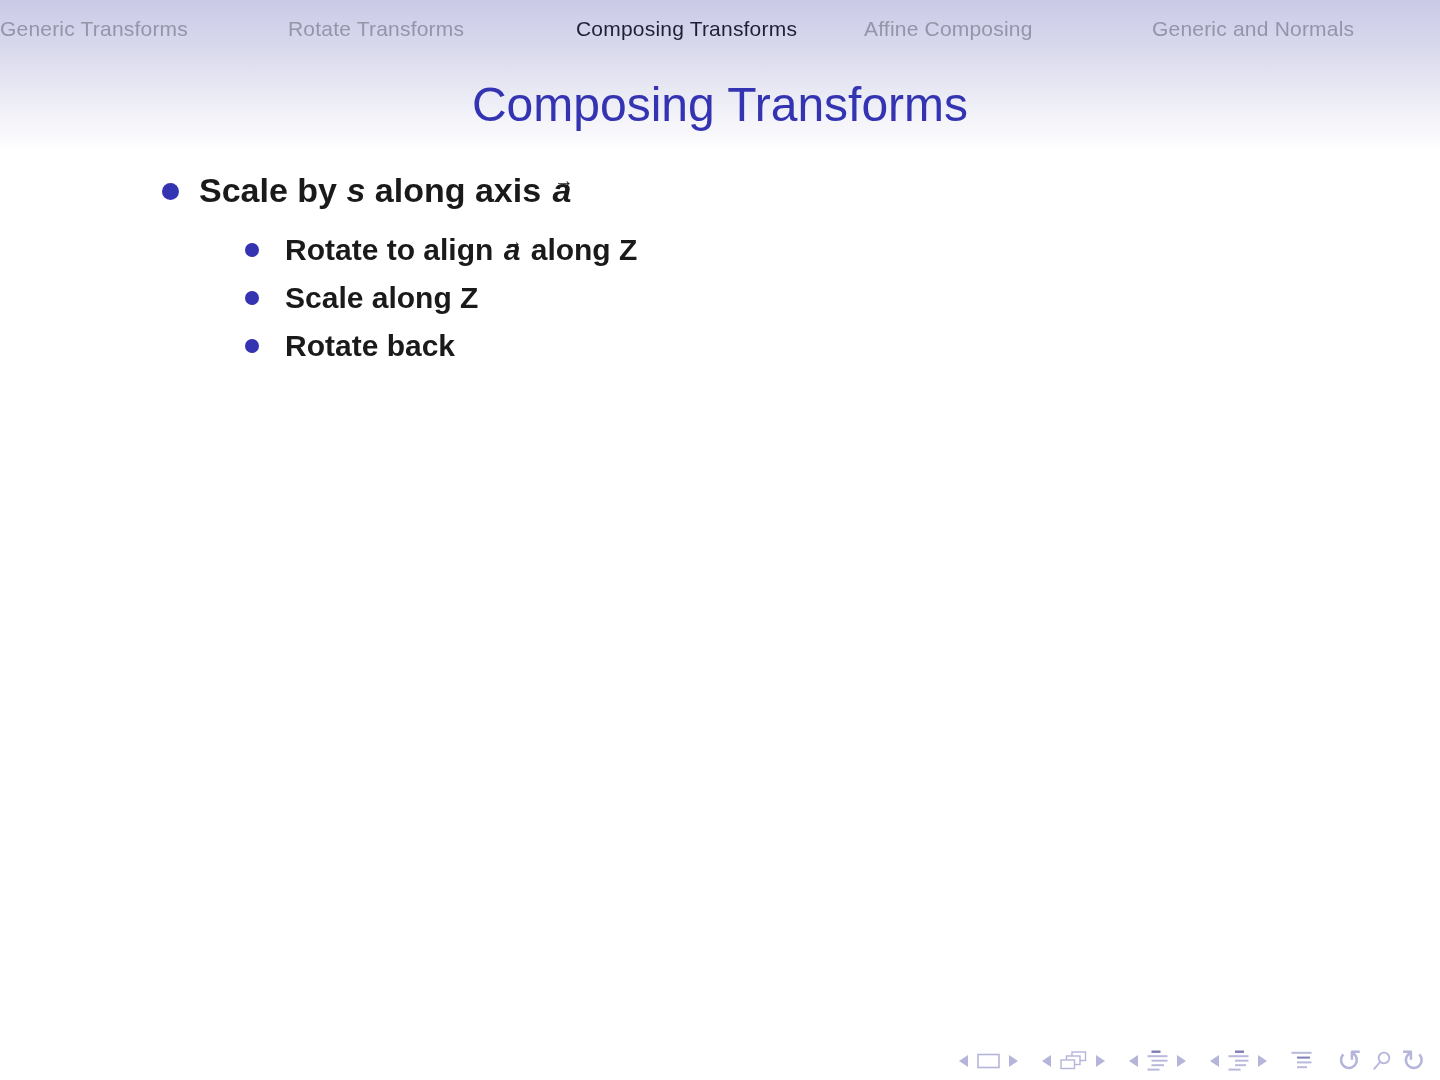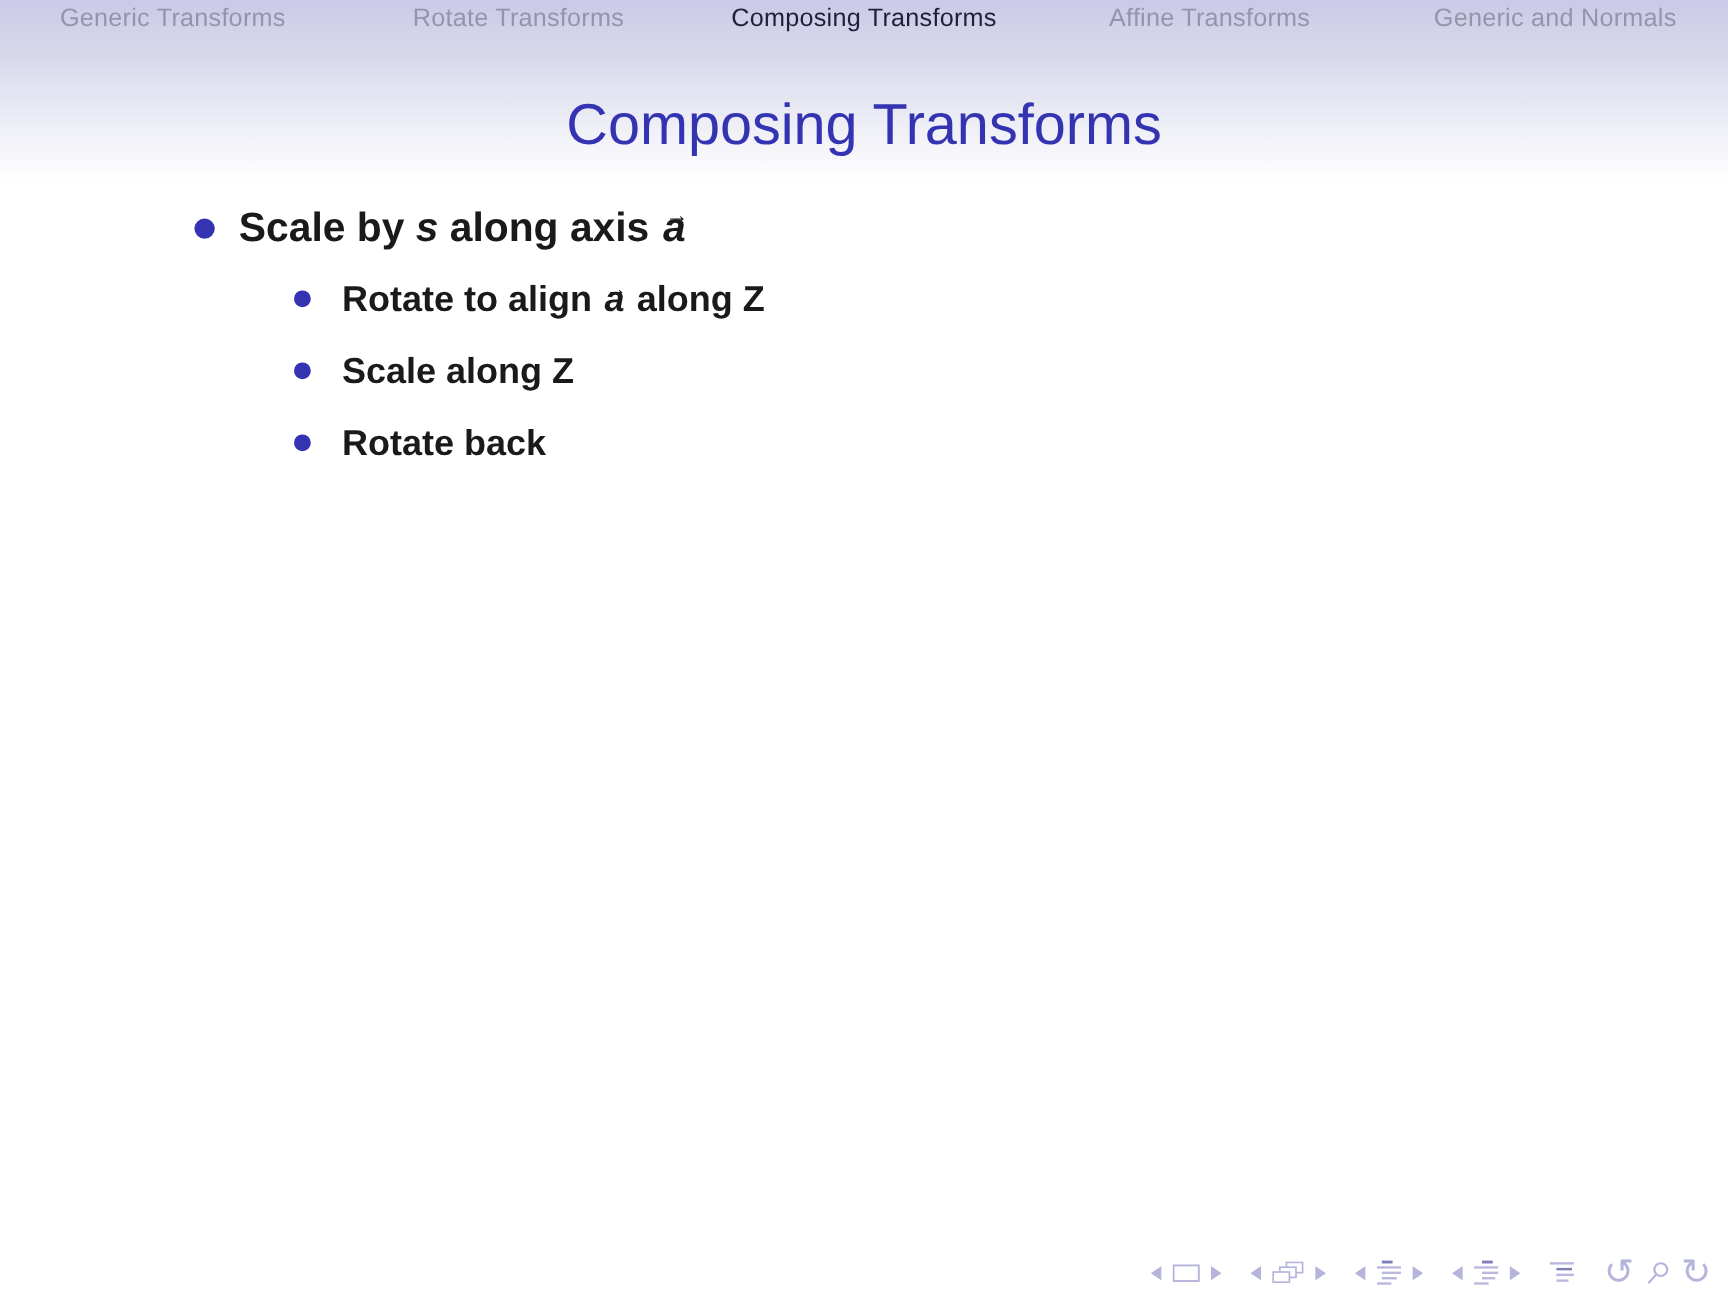--- a/index.html
+++ b/index.html
@@ -5,33 +5,33 @@
   html,body{margin:0;padding:0;background:#ffffff;}
   body{width:1440px;height:1080px;font-family:"Liberation Sans", sans-serif;}
   .slide{position:relative;width:1440px;height:1080px;background:#ffffff;overflow:hidden;}
 
   
   .top-gradient{position:absolute;top:0;left:0;width:100%;height:152px;
     background:linear-gradient(to bottom,#cacae8 0%,#d8d8ec 30%,#efeff7 70%,#ffffff 100%);}
 
   
   .nav-header{position:absolute;top:0;left:0;width:100%;height:40px;display:flex;}
-  .nav-item{flex:1;text-align:center;padding-top:4px;font-size:21px;color:#9494ab;
+  .nav-item{flex:1;padding-top:17px;font-size:21px;color:#9494ab;
     letter-spacing:0.2px;cursor:pointer;white-space:nowrap;}
   .nav-item.active{color:#1f1f38;font-weight:500;}
 
   
   .slide-title{position:absolute;top:76px;left:0;width:100%;text-align:center;
     font-size:48px;line-height:58px;color:#3434b2;font-weight:400;}
 
   
   .bullets{position:absolute;top:168px;left:0;right:0;color:#1a1a1a;}
   .bullet-line{white-space:nowrap;font-weight:bold;}
   .l1{margin:0 0 14px 162px;font-size:34px;line-height:44px;}
-  .l2{margin:12px 0 0 245px;font-size:30px;line-height:48px;}
+  .l2{margin:0 0 0 245px;font-size:30px;line-height:48px;}
   .dot{display:inline-block;border-radius:50%;background:#3434b2;vertical-align:middle;
     position:relative;top:-2px;}
   .l1 .dot{width:17px;height:17px;margin-right:20px;}
   .l2 .dot{width:14px;height:14px;margin-right:26px;}
   .it{font-style:italic;}
   .vec{position:relative;display:inline-block;font-style:italic;padding:0 2px;}
   .vec-arrow{position:absolute;left:0.18em;top:-0.52em;font-size:0.58em;font-style:normal;}
 
   
   .navsym{position:absolute;right:14px;bottom:9px;display:flex;align-items:center;gap:24px;}
@@ -50,21 +50,21 @@
 <body>
 
 <div class="slide">
 
   <div class="top-gradient"></div>
 
   <div class="nav-header">
     <div class="nav-item">Generic Transforms</div>
     <div class="nav-item">Rotate Transforms</div>
     <div class="nav-item active">Composing Transforms</div>
-    <div class="nav-item">Affine Transforms</div>
+    <div class="nav-item">Affine Composing</div>
     <div class="nav-item">Generic and Normals</div>
   </div>
 
   <div class="slide-title">Composing Transforms</div>
 
   <div class="bullets">
 
     <div class="bullet-line l1">
       <span class="dot"></span><span><span>Scale by </span><span class="it">s</span><span> along axis </span><span class="vec"><span class="vec-arrow">→</span><span class="it">a</span></span></span>
     </div>

